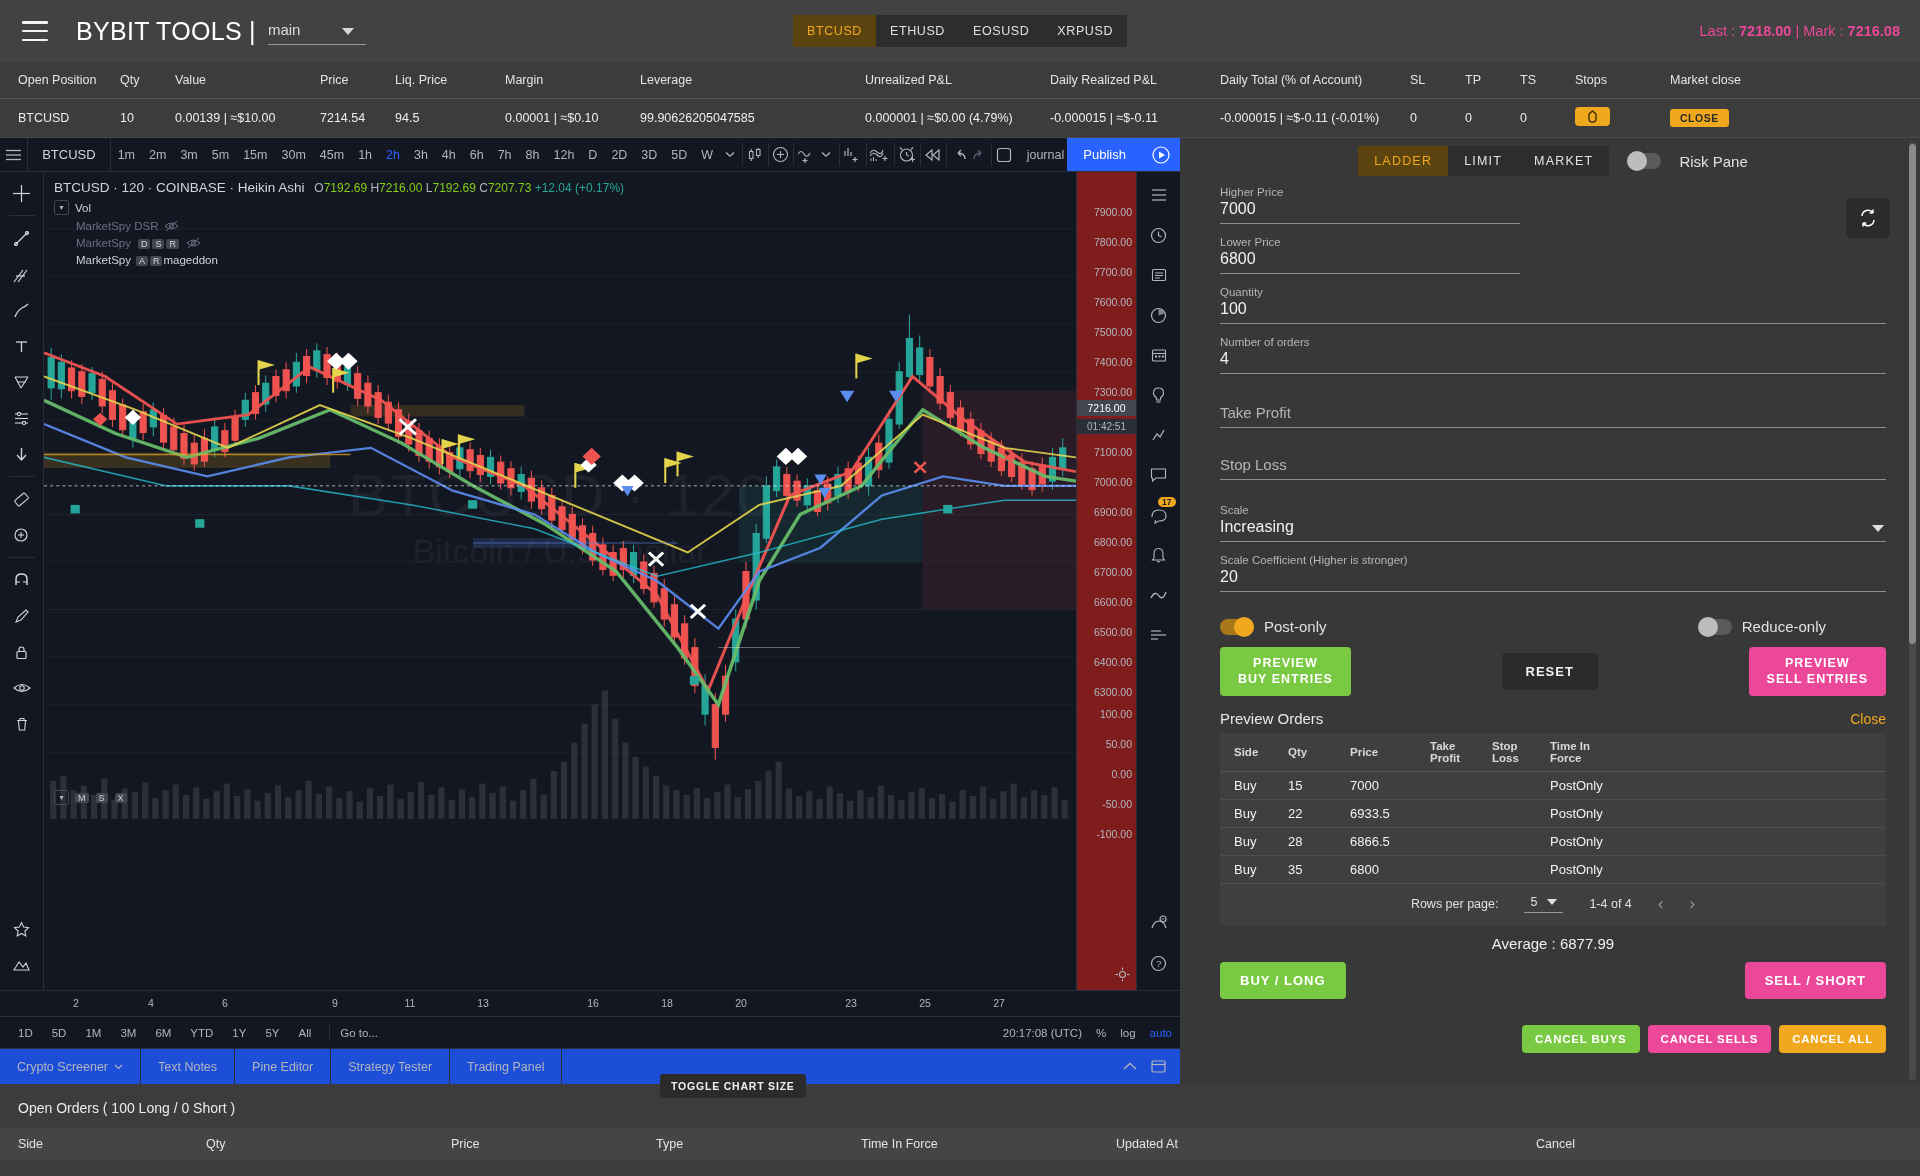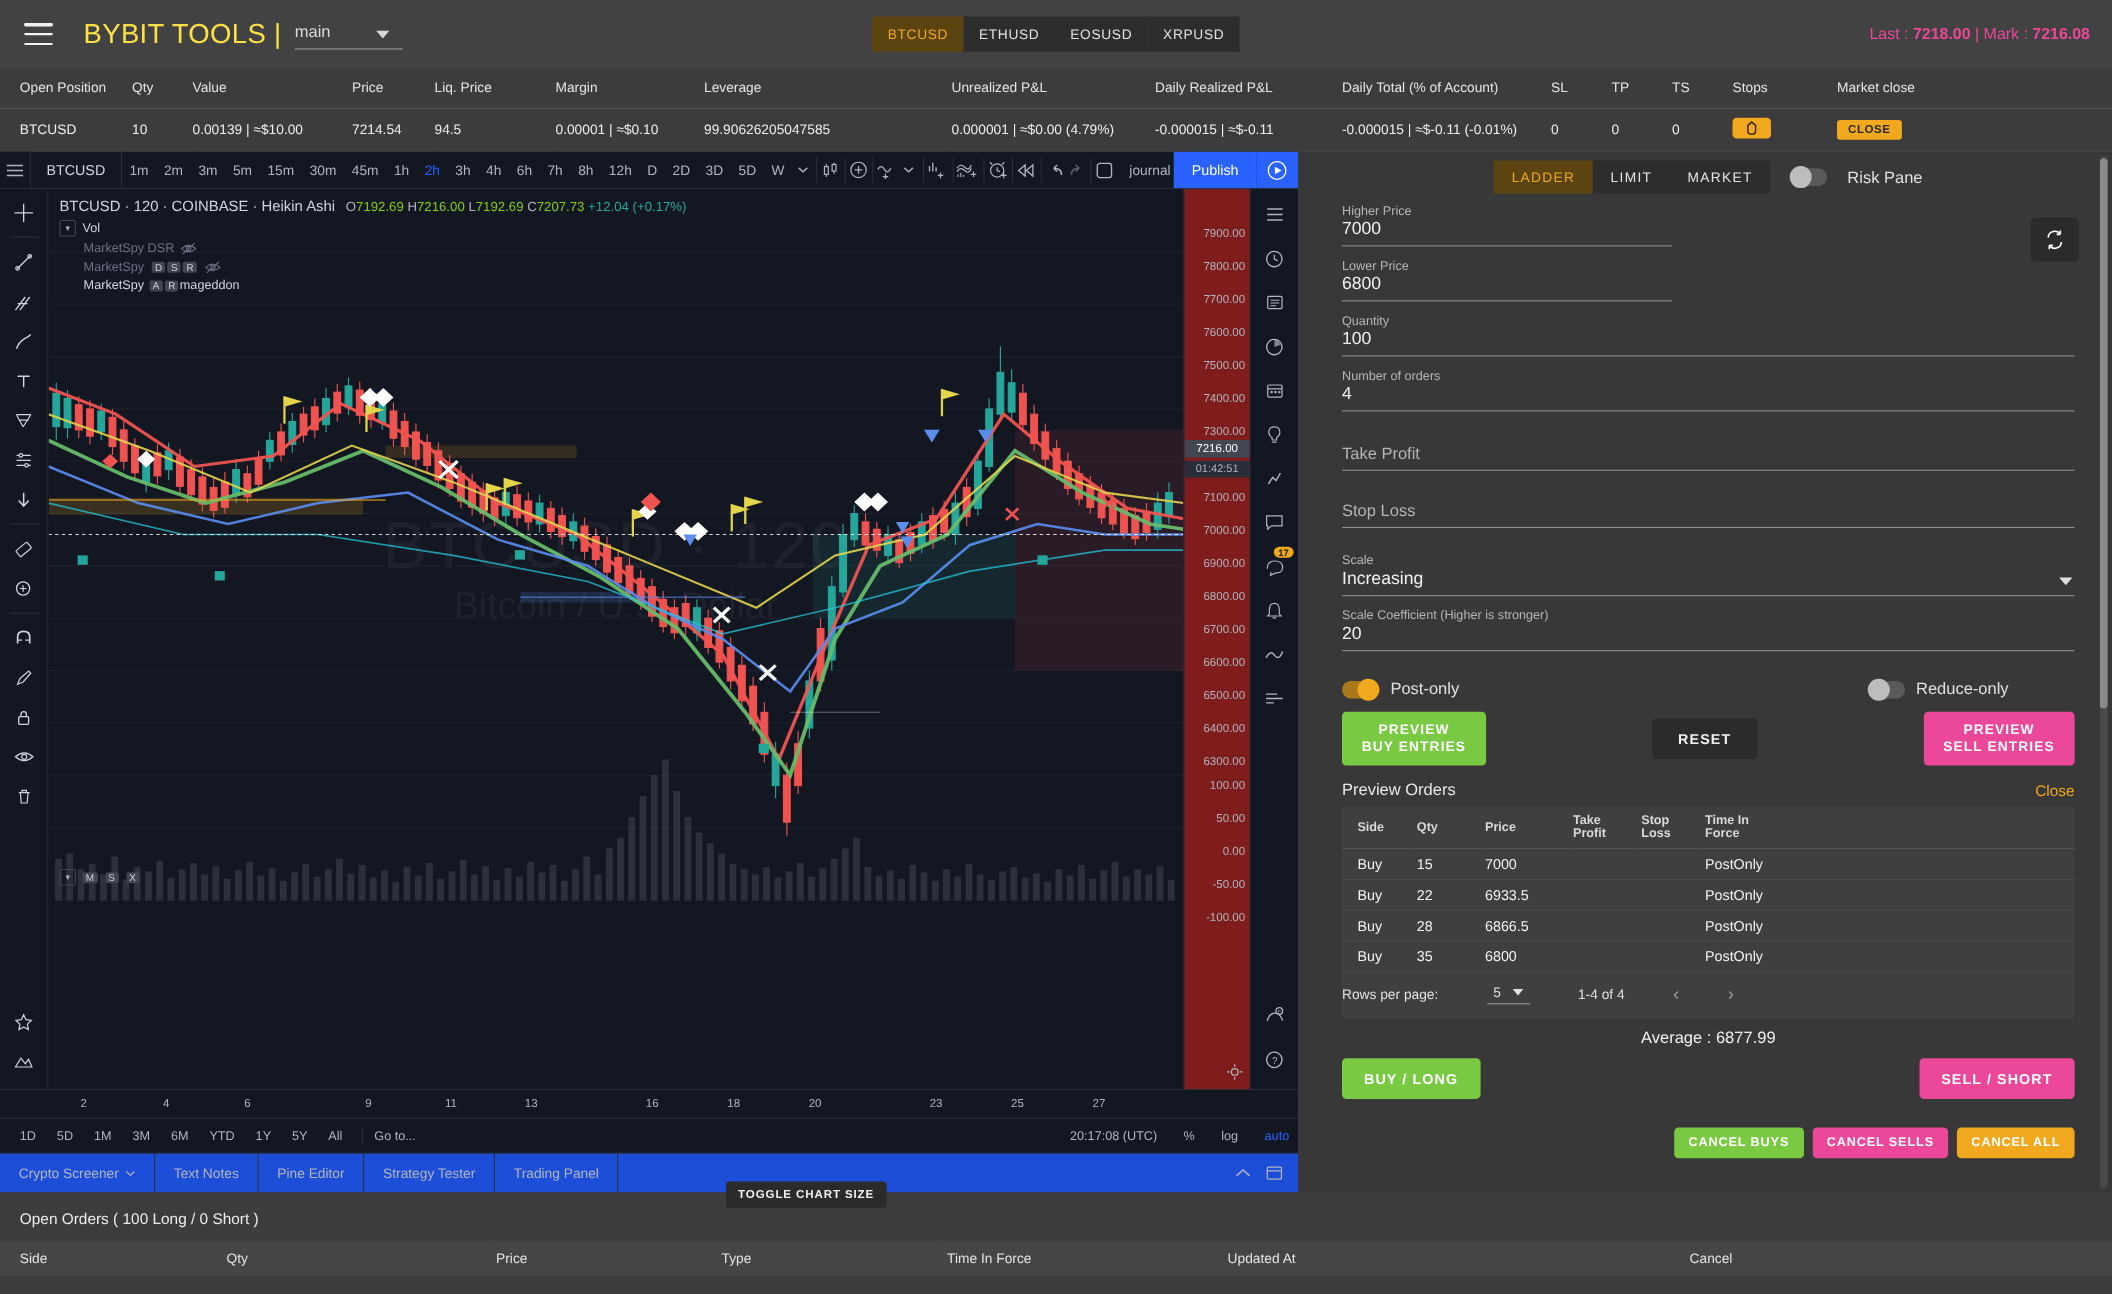--- a/index.html
+++ b/index.html
@@ -13,21 +13,21 @@
   }
   #app { position: relative; width: 1920px; height: 1176px; display: flex; flex-direction: column; }
 
   
   .topbar {
     height: 62px; background: #424242; display: flex; align-items: center;
     padding: 0 22px; flex: none; position: relative;
   }
   .hamburger { width: 26px; height: 20px; display: flex; flex-direction: column; justify-content: space-between; cursor: pointer; margin-right: 28px; }
   .hamburger span { display: block; height: 2.5px; background: #f2f2f2; border-radius: 1px; }
-  .brand { font-size: 25px; color: #fde047; letter-spacing: .3px; font-weight: 400; }
+  .brand { font-size: 25px; color: #ffffff; letter-spacing: .3px; font-weight: 400; }
   .branch-wrap { margin-left: 12px; position: relative; display: inline-flex; align-items: center; border-bottom: 1px solid #9a9a9a; padding: 4px 0 6px 0; min-width: 98px; }
   .branch-val { font-size: 15px; color: #dcdcdc; padding-right: 20px; }
   .caret-down { width: 0; height: 0; border-left: 6px solid transparent; border-right: 6px solid transparent; border-top: 7px solid #d8d8d8; position: absolute; right: 12px; top: 11px; }
 
   .sym-tabs { position: absolute; left: 50%; transform: translateX(-50%); display: flex; }
   .sym-tab {
     background: #2d2d2d; color: #e0e0e0; font-size: 12.5px; letter-spacing: .6px;
     padding: 9px 14px; border: none; cursor: pointer; font-family: "Liberation Sans", sans-serif;
   }
   .sym-tab.active { background: #5c4410; color: #f0a81e; }
@@ -110,21 +110,21 @@
   .wm1 { font-size:60px; letter-spacing:2px;}
   .wm2 { font-size:34px; margin-top:2px;}
 
   .time-axis { height:26px;background:#131722;border-top:1px solid #2a2e39;position:relative;}
   .ta-label { position:absolute; top:6px; font-size:10.5px;color:#b2b5be;transform:translateX(-50%);}
 
   .date-ranges { height:32px;background:#131722;border-top:1px solid #2a2e39;display:flex;align-items:center;padding-left:10px;gap:3px;position:relative;}
   .dr { font-size:11.5px;color:#b2b5be;padding:3px 8px;cursor:pointer;border-radius:3px;}
   .dr-sep { width:1px;height:16px;background:#2a2e39;margin:0 7px;}
   .dr-goto { font-size:11.5px;color:#b2b5be;cursor:pointer;}
-  .dr-right { position:absolute; right:8px; display:flex; gap:24px; font-size:11.5px; color:#b2b5be;}
+  .dr-right { position:absolute; right:8px; display:flex; gap:14px; font-size:11.5px; color:#b2b5be;}
   .dr-right .auto { color:#2962ff;}
 
   .bottom-tabs { height:36px;background:#1d4ed8;border-top:1px solid #2a2e39;display:flex;align-items:stretch;position:relative;}
   .bt { display:flex;align-items:center;padding:0 17px;font-size:12.5px;color:#b2b5be;border-right:1px solid #2a2e39;cursor:pointer;gap:6px;}
   .bt-right { position:absolute;right:6px;top:0;height:100%;display:flex;align-items:center;gap:14px;color:#b2b5be;padding-right:8px;}
 
   
   .right-panel { flex:1; background:#383838; display:flex; flex-direction:column; min-width:0; padding: 8px 34px 0 40px; position:relative; overflow:hidden;}
   .rp-scroll-track { position:absolute; right:4px; top:4px; bottom:4px; width:7px; background:#4a4a4a; border-radius:4px;}
   .rp-scroll-thumb { position:absolute; right:4px; top:6px; width:7px; height:500px; background:#8a8a8a; border-radius:4px;}
@@ -164,21 +164,21 @@
   .btn-reset { font-size:13px;font-weight:700;padding:11px 24px;}
 
   .preview-head { display:flex;align-items:center;justify-content:space-between;margin:2px 0 6px 0;}
   .preview-title { font-size:15px;color:#e8e8e8;}
   .preview-close { font-size:14px;color:#f0a81e;cursor:pointer;}
 
   .orders-table { width:100%;border-collapse:collapse;background:#3f3f3f;}
   .orders-table th { font-size:11.5px;color:#d8d8d8;font-weight:700;text-align:left;padding:7px 4px;vertical-align:middle;border-bottom:1px solid #555;}
   .orders-table td { font-size:13px;color:#f2f2f2;padding:6px 4px;border-bottom:1px solid #4d4d4d;}
   .orders-table th:first-child, .orders-table td:first-child { padding-left:14px;}
-  .pager { display:flex;align-items:center;gap:44px;padding:10px 0 12px 0;background:#3f3f3f;font-size:12.5px;color:#e0e0e0;}
+  .pager { display:flex;align-items:center;justify-content:center;gap:26px;padding:10px 0 12px 0;background:#3f3f3f;font-size:12.5px;color:#e0e0e0;}
   .pager .rpp-sel { display:inline-flex;align-items:center;gap:10px;border-bottom:1px solid #9a9a9a;padding:0 6px 3px 6px;}
   .pager .arrow { color:#9a9a9a;font-size:17px;cursor:pointer;}
   .avg { text-align:center;font-size:15px;color:#f0f0f0;margin:9px 0 10px 0;}
 
   .bl-row { display:flex;justify-content:space-between;margin-bottom: 26px;}
   .btn-bl { font-size:13px;font-weight:700;padding:11px 20px;letter-spacing:1px;}
   .cancel-row { display:flex;justify-content:flex-end;gap:8px;}
   .btn-cancel { font-size:11.5px;font-weight:700;padding:8px 13px;letter-spacing:.8px;}
 
   

